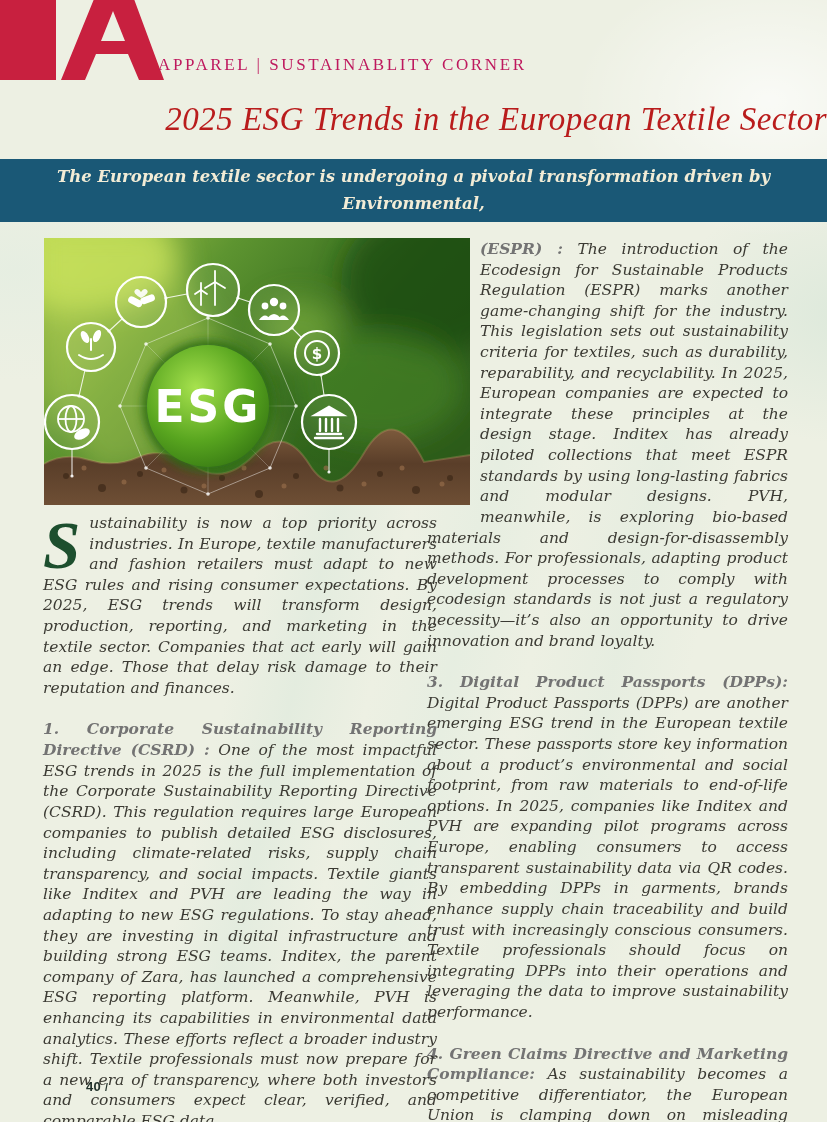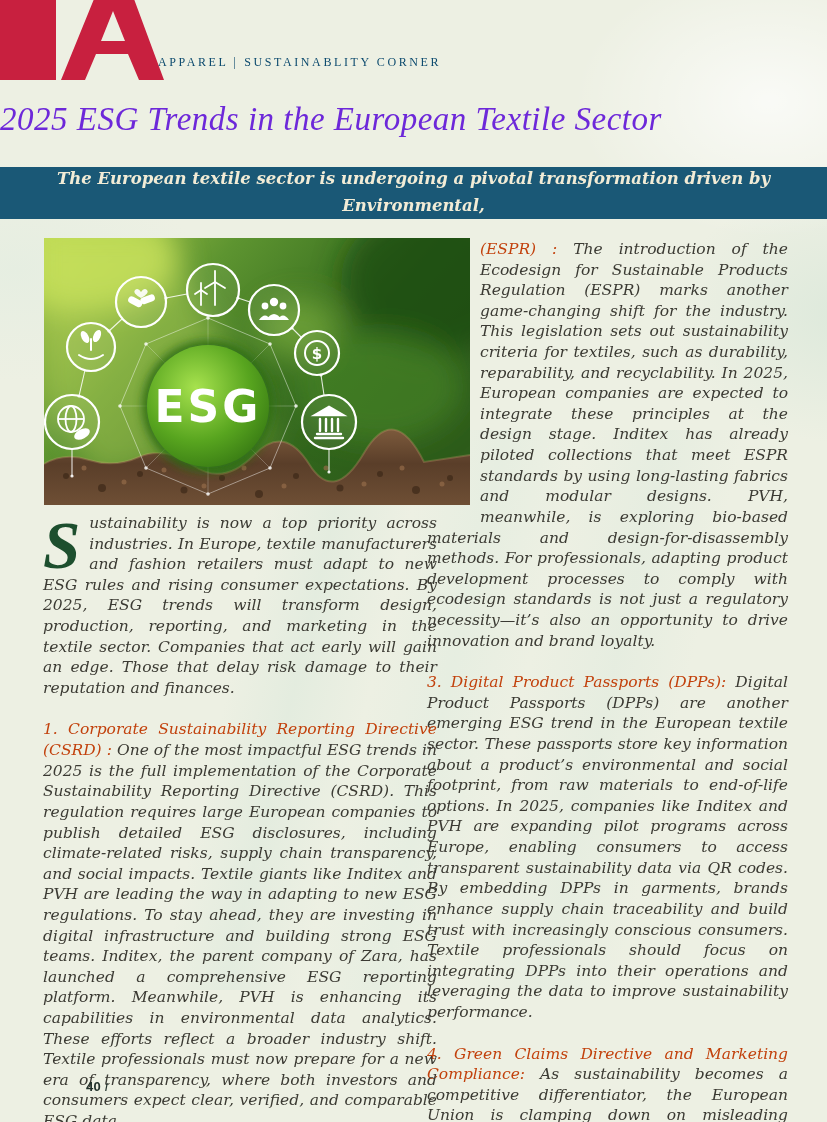--- a/index.html
+++ b/index.html
@@ -21,51 +21,51 @@
       rgba(255,255,255,0) 30%, rgba(198,224,210,.30) 37%,
       rgba(255,255,255,0) 45%, rgba(205,230,217,.26) 53%,
       rgba(255,255,255,0) 61%, rgba(198,224,210,.22) 70%, rgba(255,255,255,0) 78%);
     opacity:.8;
   }
 
   
   .logo{position:absolute; left:0; top:0; z-index:3;}
   .masthead{
     position:absolute; left:158px; top:55px; z-index:3;
-    font-family:"Liberation Serif", serif; font-size:12px; letter-spacing:2.6px;
-    color:#0c4a6e;
+    font-family:"Liberation Serif", serif; font-size:17px; letter-spacing:2.6px;
+    color:#be185d;
   }
 
   
   .title{
-    position:absolute; left:0; top:101px; width:100%; text-align:left; z-index:3;
+    position:absolute; left:0; top:101px; width:100%; text-align:right; z-index:3;
     font-family:"Liberation Serif", serif; font-style:italic; font-size:33px;
-    color:#6d28d9; letter-spacing:.5px;
+    color:#b91c1c; letter-spacing:.5px;
   }
 
   
   .banner{
-    position:absolute; left:0; top:159px; width:100%; height:52px; z-index:3;
+    position:absolute; left:0; top:159px; width:100%; height:63px; z-index:3;
     background:#1a5876; color:#f2ecd6; text-align:center;
     font-style:italic; font-weight:bold; font-size:16.5px; line-height:1.62;
-    display:flex; flex-direction:column; justify-content:center;margin-top:8px;
+    display:flex; flex-direction:column; justify-content:center;
   }
 
   
   .hero{position:absolute; left:44px; top:238px; width:426px; height:267px; z-index:2;}
   .hero svg{display:block;}
 
   
   .bodytext{
     font-style:italic; font-size:15.5px; line-height:1.33; color:#3b3a33;
     text-align:justify;
   }
   .bodytext p{margin:0 0 21px 0;}
   .bodytext p:last-child{margin-bottom:0;}
-  .h-blue{color:#c2410c; font-weight:normal;}
+  .h-blue{color:#737373; font-weight:bold;}
   .col-left{position:absolute; left:43px; top:513px; width:394px; z-index:2;}
   .col-right{position:absolute; left:427px; top:239px; width:361px; z-index:2;}
   .wrap-spacer{float:left; width:53px; height:276px;}
   .dropcap{
     float:left; font-family:"Liberation Serif", serif; font-style:italic; font-weight:bold;
     font-size:67px; line-height:.82; color:#1d4f2e; margin:5px 9px 0 0;
   }
 
   
   .footer{

